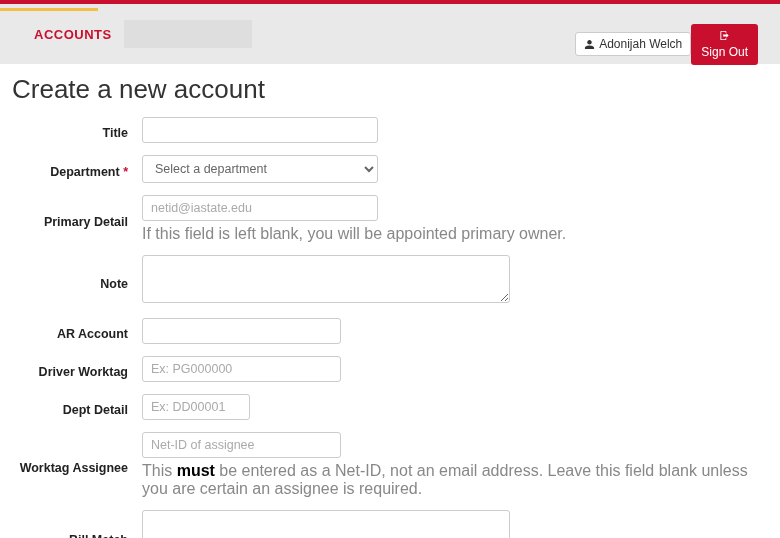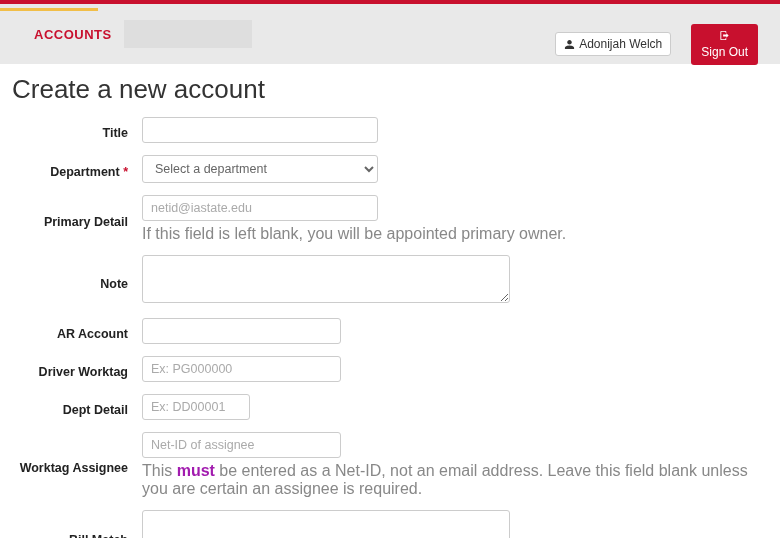--- a/index.html
+++ b/index.html
@@ -40,21 +40,21 @@
     .nav-placeholder {
       width: 128px;
       height: 28px;
       background: #dedede;
       margin-left: 0;
     }
     .nav-right {
       margin-left: auto;
       display: flex;
       align-items: center;
-      gap: 20px;
+      gap: 0;
       margin-top: 20px;
     }
     .user-chip {
       background: #fff;
       border: 1px solid #ccc;
       border-radius: 3px;
       padding: 4px 8px;
       font-size: 12px;
       display: flex;
       align-items: center;
@@ -97,21 +97,21 @@
       font-weight: 600;
       color: #222;
     }
     .lbl .req { color: #c8102e; }
     .fld { flex: 1; }
     .help {
       font-size: 16px;
       color: #888;
       margin-top: 4px;
     }
-    .help strong { color: #a21caf; }
+    .help strong { color: #000000; }
     input[type="text"], select, textarea {
       border: 1px solid #ccc;
       border-radius: 3px;
       padding: 5px 8px;
       font-size: 12.5px;
       font-family: inherit;
       color: #555;
     }
     input::placeholder, textarea::placeholder { color: #aaa; }
     select { color: #666; background: #fff; }

